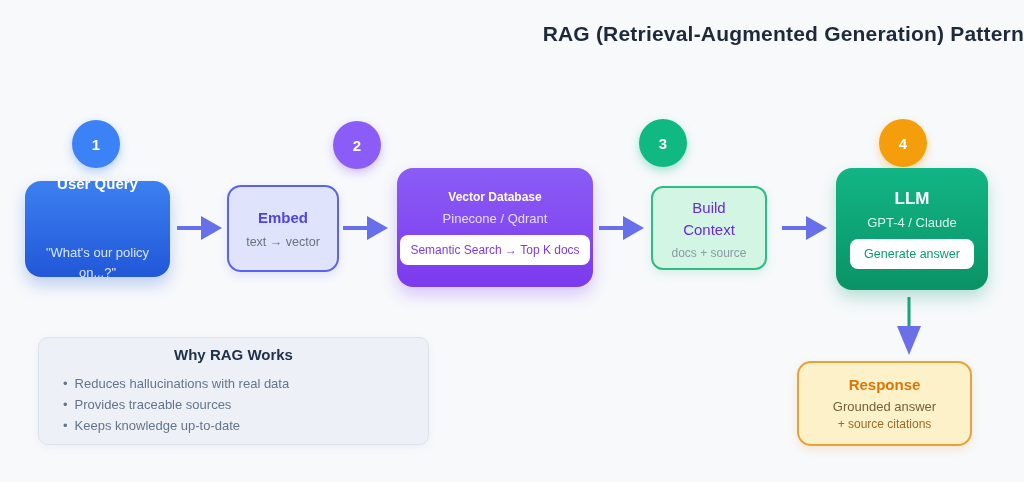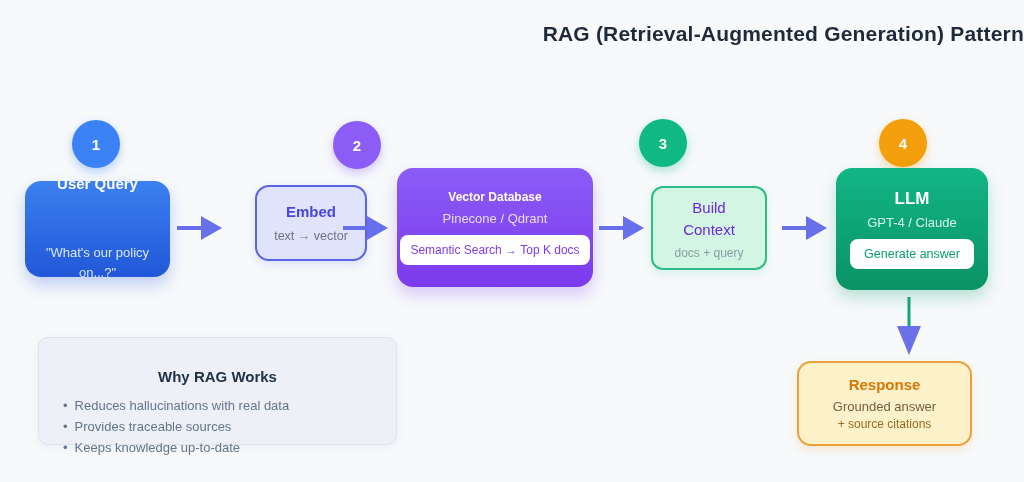--- a/index.html
+++ b/index.html
@@ -28,24 +28,23 @@
   }
   .user-query{
     left:25px;top:181px;width:145px;height:96px;border-radius:16px;
     background:linear-gradient(180deg,#3c80f0 0%,#2157d8 100%);
     box-shadow:0 8px 16px rgba(29,78,216,.25);
     gap:44px;
   }
   .user-query .n-title{color:#fff;font-size:15px;font-weight:700;margin-bottom:7px;}
   .user-query .n-sub{color:#d8e6ff;font-size:13px;line-height:1.55;width:104px;}
   .embed{
-    left:227px;top:185px;width:112px;height:76px;border-radius:14px;
+    left:227px;top:185px;width:112px;height:87px;border-radius:14px;
     background:#dfe3fb;border:2.5px solid #5b63e8;
     box-shadow:0 4px 10px rgba(91,99,232,.15);
-    margin-left:28px;
   }
   .embed .n-title{color:#4c46dd;font-size:15px;font-weight:700;margin-bottom:9px;}
   .embed .n-sub{color:#6b7280;font-size:12.5px;}
   .vector-db{
     left:397px;top:168px;width:196px;height:119px;border-radius:16px;
     background:linear-gradient(180deg,#8b5cf6 0%,#7c3aed 100%);
     box-shadow:0 8px 16px rgba(124,58,237,.25);
   }
   .vector-db .n-title{color:#fff;font-size:12px;font-weight:700;margin-bottom:7px;}
   .vector-db .n-sub{color:#e6dcfd;font-size:13px;}
@@ -74,24 +73,24 @@
   .response{
     left:797px;top:361px;width:175px;height:85px;border-radius:14px;
     background:#fcf1c9;border:2.5px solid #e9a23b;
     box-shadow:0 4px 10px rgba(233,162,59,.2);
   }
   .response .n-title{color:#d97706;font-size:15px;font-weight:700;margin-bottom:6px;}
   .response .n-sub{color:#75603f;font-size:13px;}
   .response .n-sub2{color:#9a6b25;font-size:12px;margin-top:3px;}
   
   .why-box{
-    position:absolute;left:38px;top:337px;width:359px;height:108px;
+    position:absolute;left:38px;top:337px;width:391px;height:108px;
     box-sizing:border-box;border-radius:10px;background:#edf1f7;
     border:1px solid #dce3ed;box-shadow:0 2px 8px rgba(100,116,139,.08);
-    padding:30px 0 0 0;
+    padding:8px 0 0 0;
   }
   .why-title{text-align:center;font-size:15px;font-weight:700;color:#22314a;margin-bottom:11px;}
   .why-list{list-style:none;margin:0;padding:0 0 0 24px;}
   .why-list li{color:#64748b;font-size:13px;line-height:1.6;}
   .why-list li::before{content:"•";margin-right:7px;color:#64748b;}
   
   .arrow{position:absolute;top:215px;width:46px;height:26px;}
   .a1{left:177px;} .a2{left:343px;} .a3{left:599px;} .a4{left:782px;}
   .down-arrow{position:absolute;left:896px;top:297px;width:26px;height:60px;}
 </style>
@@ -133,21 +132,21 @@
     <div class="badge">Semantic Search → Top K docs</div>
   </div>
 
   <svg class="arrow a3" viewBox="0 0 46 26">
     <rect x="0" y="11" width="25" height="4" fill="#6770ea"></rect>
     <polygon points="24,1 24,25 45,13" fill="#6770ea"></polygon>
   </svg>
 
   <div class="node build-context">
     <div class="n-title">Build Context</div>
-    <div class="n-sub">docs + query</div>
+    <div class="n-sub">docs + source</div>
   </div>
 
   <svg class="arrow a4" viewBox="0 0 46 26">
     <rect x="0" y="11" width="25" height="4" fill="#6770ea"></rect>
     <polygon points="24,1 24,25 45,13" fill="#6770ea"></polygon>
   </svg>
 
   <div class="node llm">
     <div class="n-title">LLM</div>
     <div class="n-sub">GPT-4 / Claude</div>

